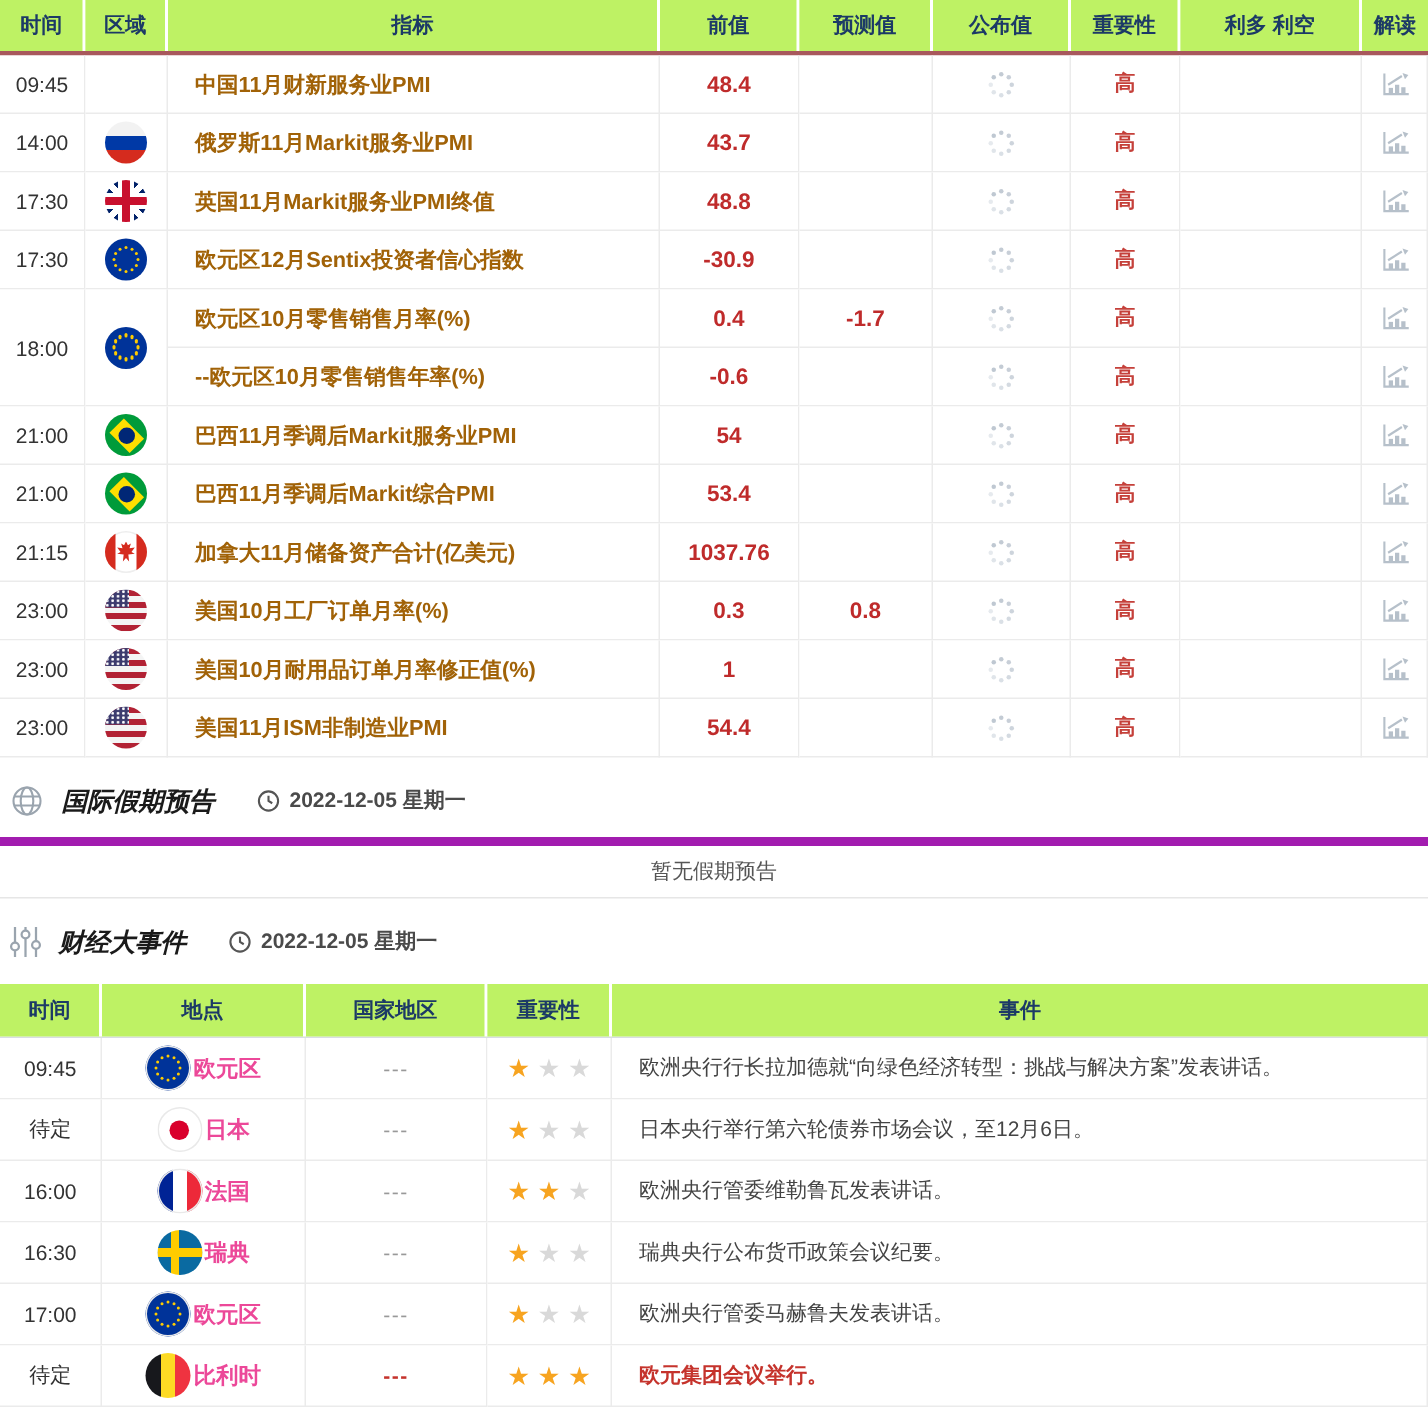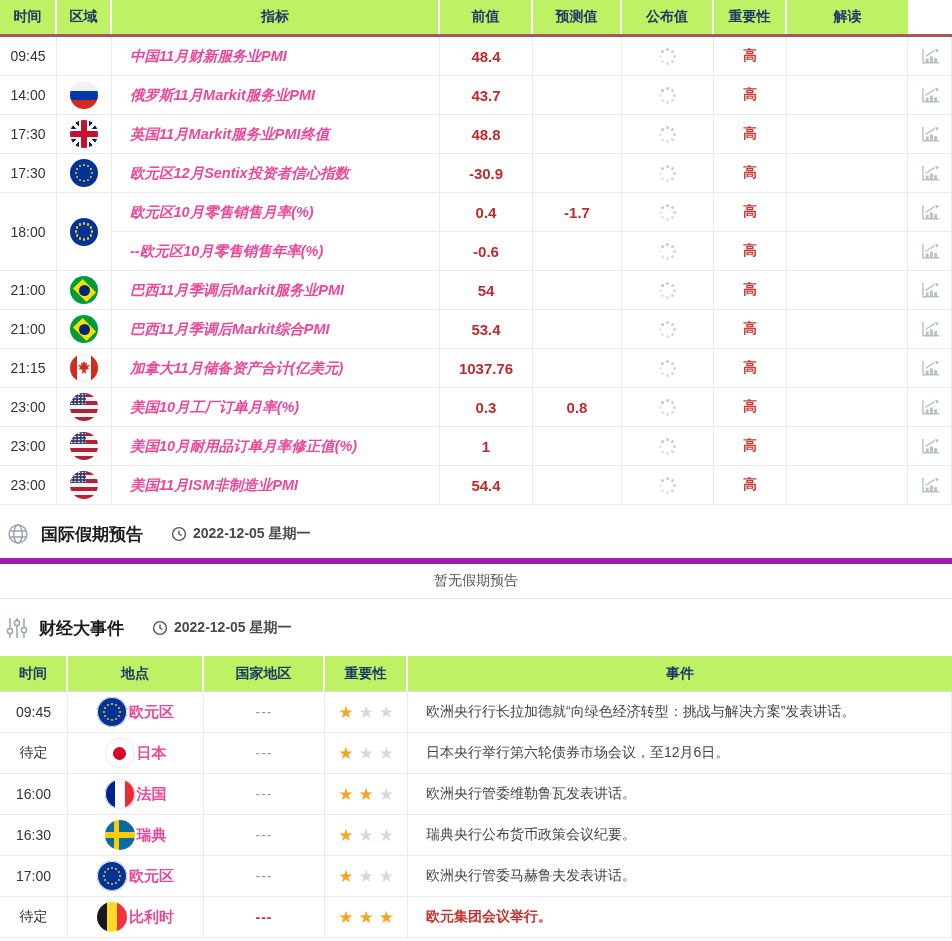--- a/index.html
+++ b/index.html
@@ -14,21 +14,21 @@
   .hc { background: #bef264; color: #1c3a66; font-weight: bold; font-size: 14px;
         display: flex; align-items: center; justify-content: center; border-right: 2px solid #fff; }
   .hc:last-child { border-right: none; }
   .t1-body { grid-auto-rows: 39px; }
   .t2-body { grid-auto-rows: 41px; }
   .row { display: contents; }
   .cell { display: flex; align-items: center; justify-content: center;
           border-right: 1px solid #ebebeb; border-bottom: 1px solid #ebebeb;
           font-size: 14px; color: #333; background: #fff; }
   .span2 { grid-row: span 2; }
-  .ind { justify-content: flex-start; padding-left: 18px; color: #ec4899; font-weight: bold; font-size: 14.5px; font-style: italic; }
+  .ind { justify-content: flex-start; padding-left: 18px; color: #a16207; font-weight: bold; font-size: 14.5px; }
   .num { color: #bf2b2b; font-weight: bold; font-size: 15px; }
   .imp { color: #c5403a; font-weight: bold; }
   .evt { justify-content: flex-start; padding-left: 18px; color: #444; }
   .loc { color: #999; letter-spacing: 1px; }
   .cname { font-weight: bold; color: #ec4899; font-size: 15px; margin-left: 2px; }
   .hl { color: #c5332c !important; font-weight: bold; }
 
   
   .spin { width: 3px; height: 3px; border-radius: 50%; background: transparent;
     box-shadow: 0 -7px 0 #c3cbd4, 5px -5px 0 #c8cfd8, 7px 0 0 #cdd4dc, 5px 5px 0 #d4dae1,
@@ -74,21 +74,21 @@
   .f-jp::after { content:""; position:absolute; left:50%; top:50%; width:13px; height:13px;
       margin:-6.5px; border-radius:50%; background:#d9002c; }
   .f-fr { background: linear-gradient(90deg,#002395 0 34%,#fff 34% 66%,#ed2939 66%); box-shadow: inset 0 0 0 1px #e9e9e9; }
   .f-se { background-color:#0a6aa1; background-image:
       linear-gradient(90deg,transparent 30%,#fecc00 30% 48%,transparent 48%),
       linear-gradient(180deg,transparent 39%,#fecc00 39% 61%,transparent 61%); }
   .f-be { background: linear-gradient(90deg,#17181c 0 34%,#fdda24 34% 66%,#ef3340 66%); }
 
   
   .sec { display: flex; align-items: center; margin: 14px 0 0 6px; height: 30px; }
-  .sec-title { font-size: 17px; font-weight: bold; color: #1a1a1a; margin-left: 11px; }
+  .sec-title { font-size: 17px; font-weight: bold; color: #1a1a1a; margin-left: 11px; font-style: italic; }
   .date-wrap { display: flex; align-items: center; margin-left: 28px; }
   .date-txt { font-size: 14px; font-weight: bold; color: #4a4a4a; margin-left: 6px; }
   .empty-row { margin-top: 9px; height: 41px; border-top: 6px solid #a21caf; border-bottom: 1px solid #e6e6e6;
       display: flex; align-items: center; justify-content: center; font-size: 14px; color: #555; }
   .t2 { margin-top: 13px; }
 
   
   .stars { display: flex; }
   .star { color: #d9d9d9; font-size: 17px; margin: 0 2.5px; line-height: 1; }
   .star.on { color: #f7a420; }
@@ -100,20 +100,21 @@
 
   <div class="t1">
     <div class="t1-head">
       <div class="hc">时间</div>
       <div class="hc">区域</div>
       <div class="hc">指标</div>
       <div class="hc">前值</div>
       <div class="hc">预测值</div>
       <div class="hc">公布值</div>
       <div class="hc">重要性</div>
+      <div class="hc">利多 利空</div>
       <div class="hc">解读</div>
     </div>
 
     <div class="t1-body">
 
       <div class="row">
         <div class="cell">09:45</div>
         <div class="cell"></div>
         <div class="cell ind">中国11月财新服务业PMI</div>
         <div class="cell num">48.4</div>

